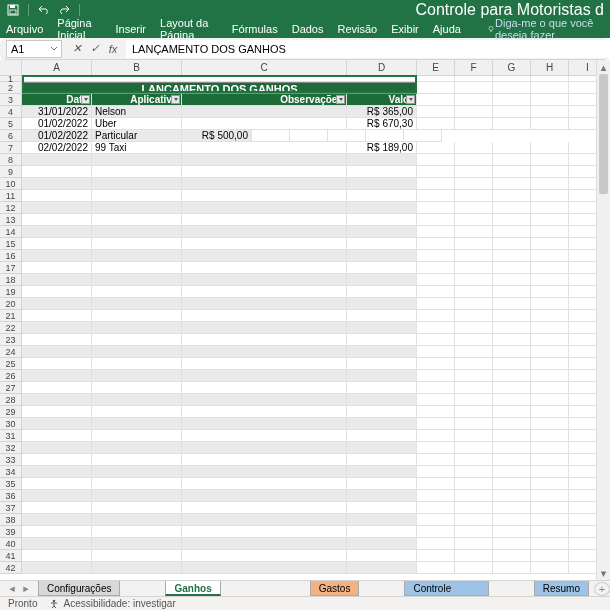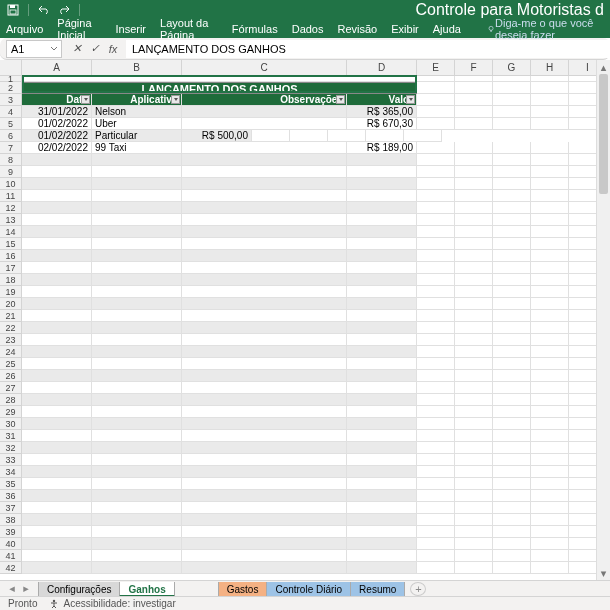--- a/index.html
+++ b/index.html
@@ -56,21 +56,21 @@
 .right { text-align: right; }
 .left { text-align: left; }
 
 
 .active-cell { position: absolute; border: 2px solid #217346; pointer-events: none; }
 
 
 .sheetbar { position: absolute; bottom: 14px; left: 0; right: 0; height: 16px; background: #f3f2f1; border-top: 1px solid #d4d4d4; display: flex; align-items: center; }
 .nav-btns { display: flex; gap: 2px; padding: 0 6px; }
 .nav-btn { width: 12px; height: 12px; color: #888; cursor: pointer; display: flex; align-items: center; justify-content: center; }
-.tabs { display: flex; align-items: flex-end; height: 16px; }
+.tabs { display: flex; align-items: center; height: 16px; gap: 46px; }
 .stab { height: 15px; padding: 0 8px; font-size: 10px; line-height: 15px; border: 1px solid #aaa; border-top: none; background: #e0e0e0; margin-right: -1px; cursor: pointer; }
 .stab.active { background: #fff; border-bottom: 2px solid #217346; font-weight: bold; color: #217346; }
 .stab.config { background: #d8d8d8; }
 .stab.gastos { background: #f4b183; margin-left: 44px; }
 .stab.contr { background: #9dc3e6; }
 .stab.res { background: #9dc3e6; }
 .addtab { width: 16px; height: 14px; border: 1px solid #ccc; border-radius: 50%; margin-left: 6px; display: flex; align-items: center; justify-content: center; color: #888; cursor: pointer; font-size: 11px; }
 
 
 .statusbar { position: absolute; bottom: 0; left: 0; right: 0; height: 14px; background: #f3f2f1; border-top: 1px solid #d4d4d4; display: flex; align-items: center; font-size: 10px; color: #555; padding: 0 8px; gap: 12px; }

